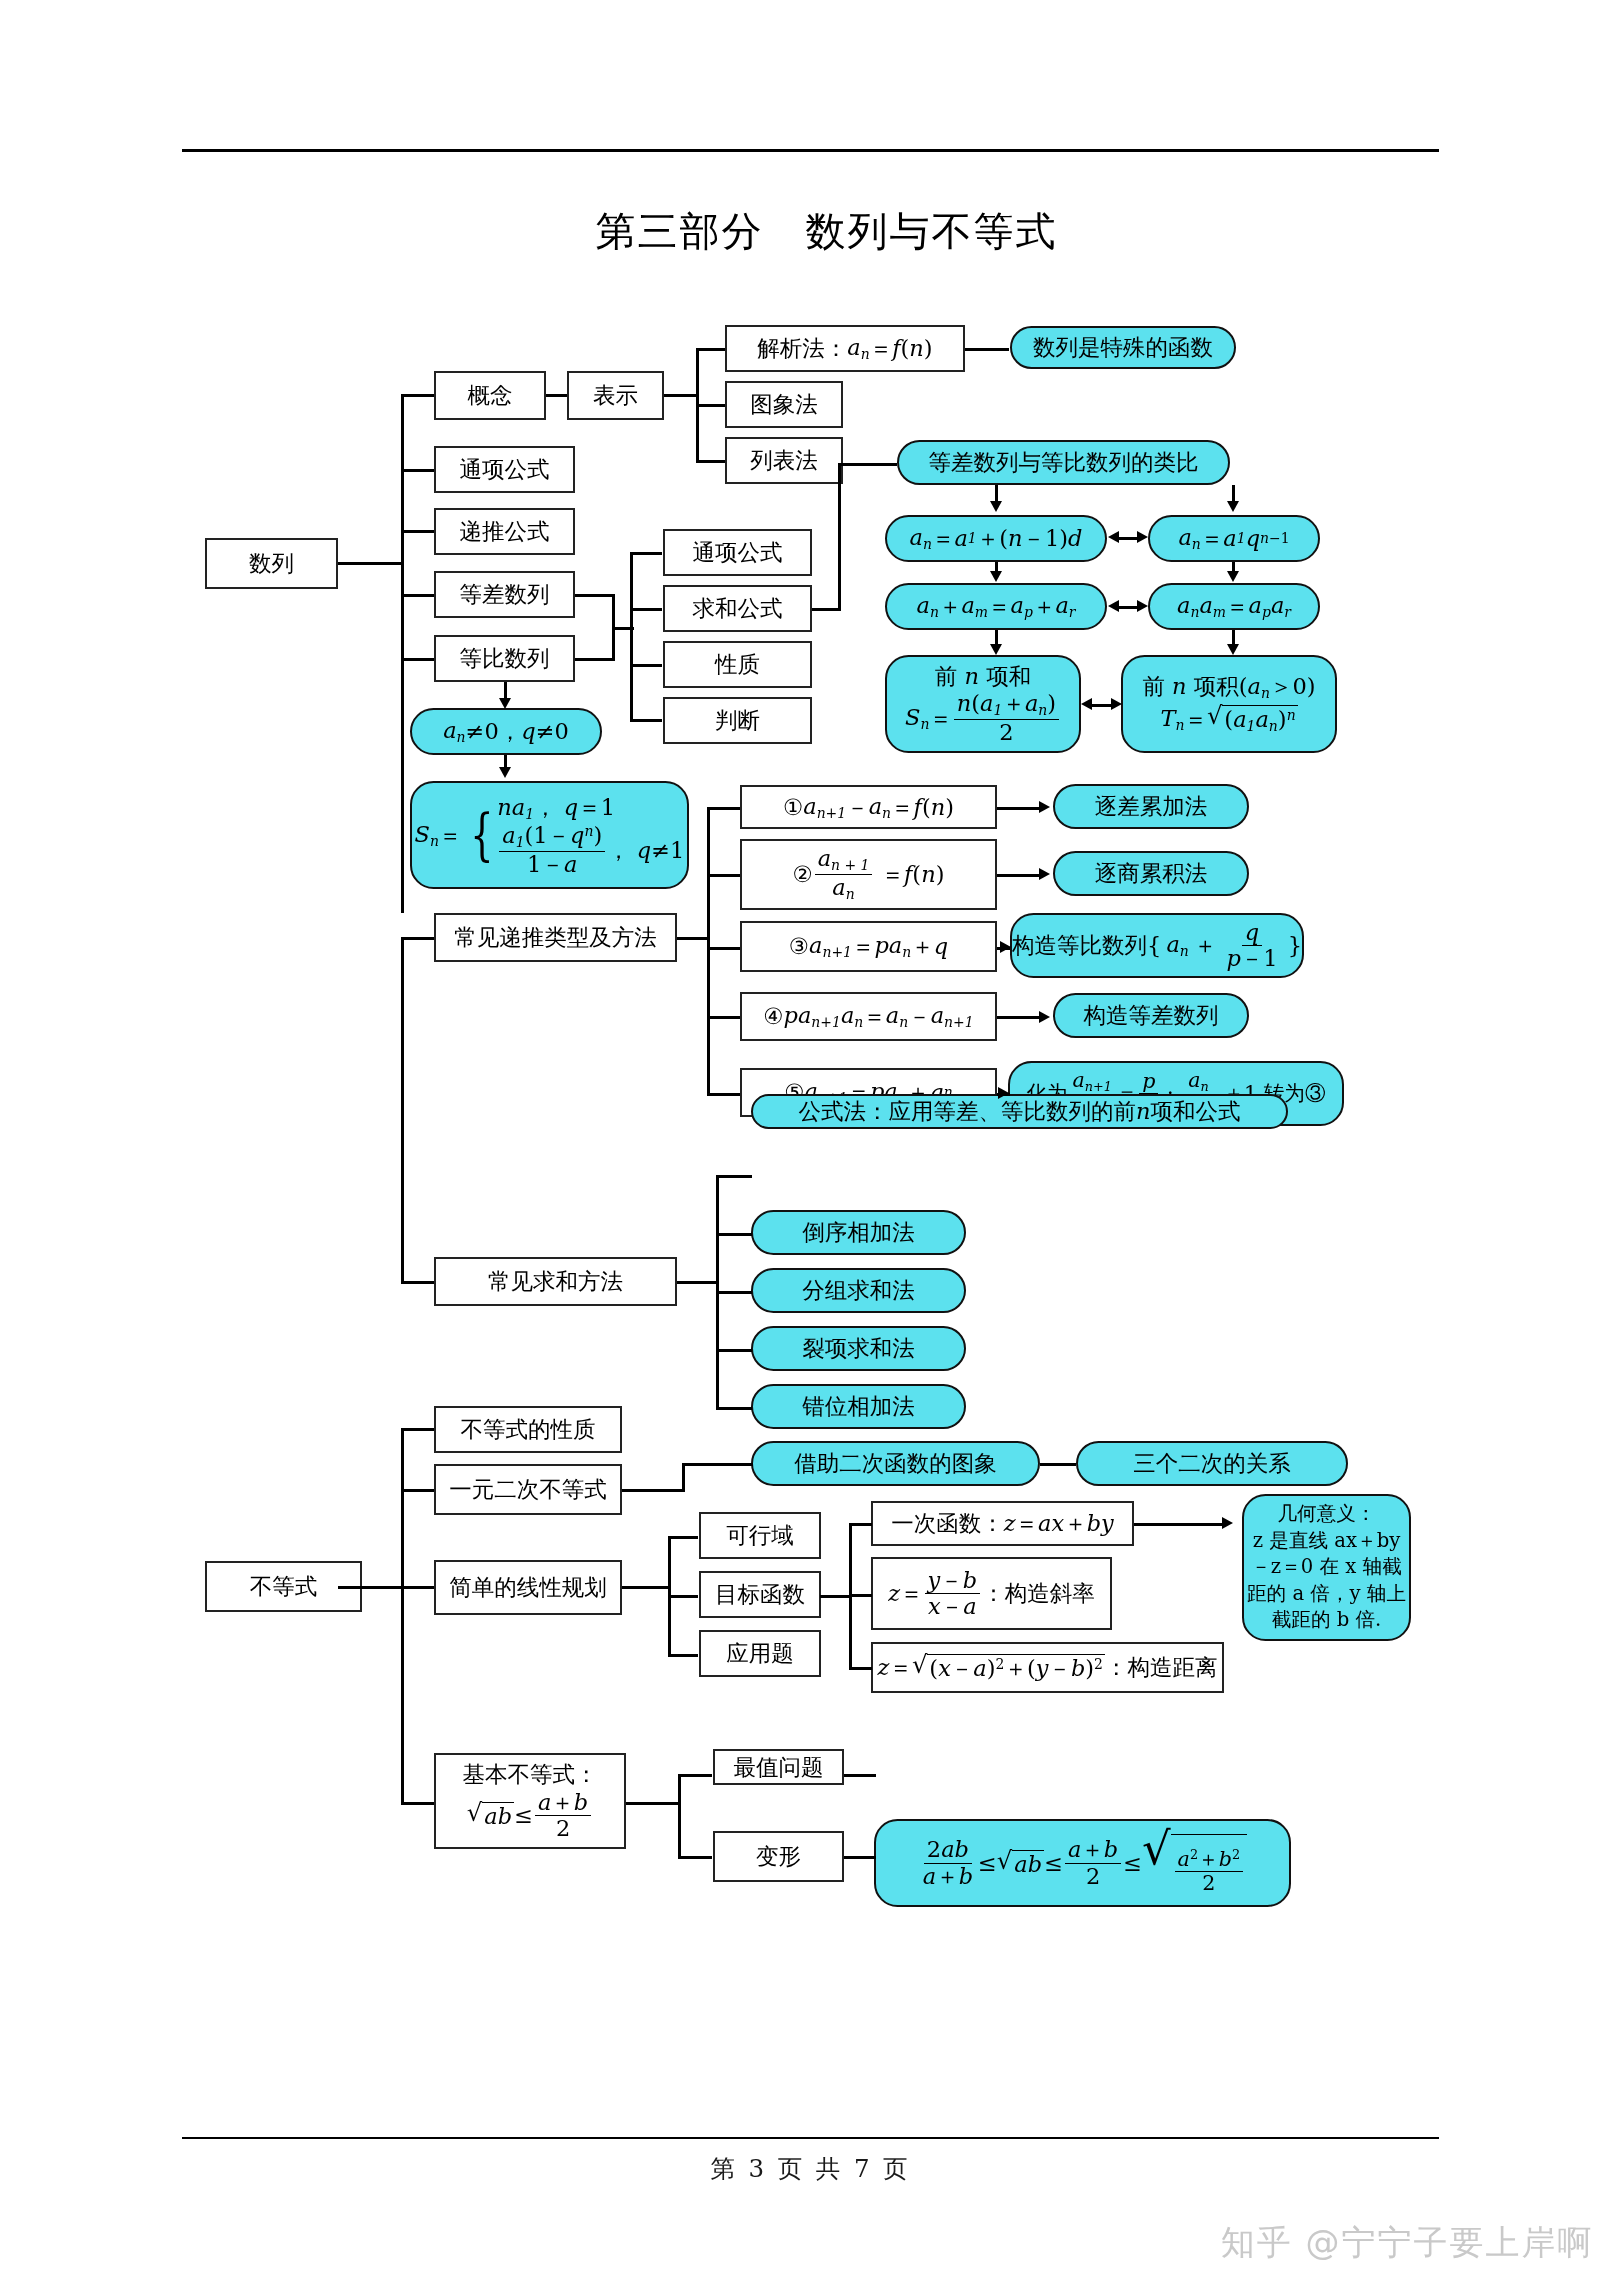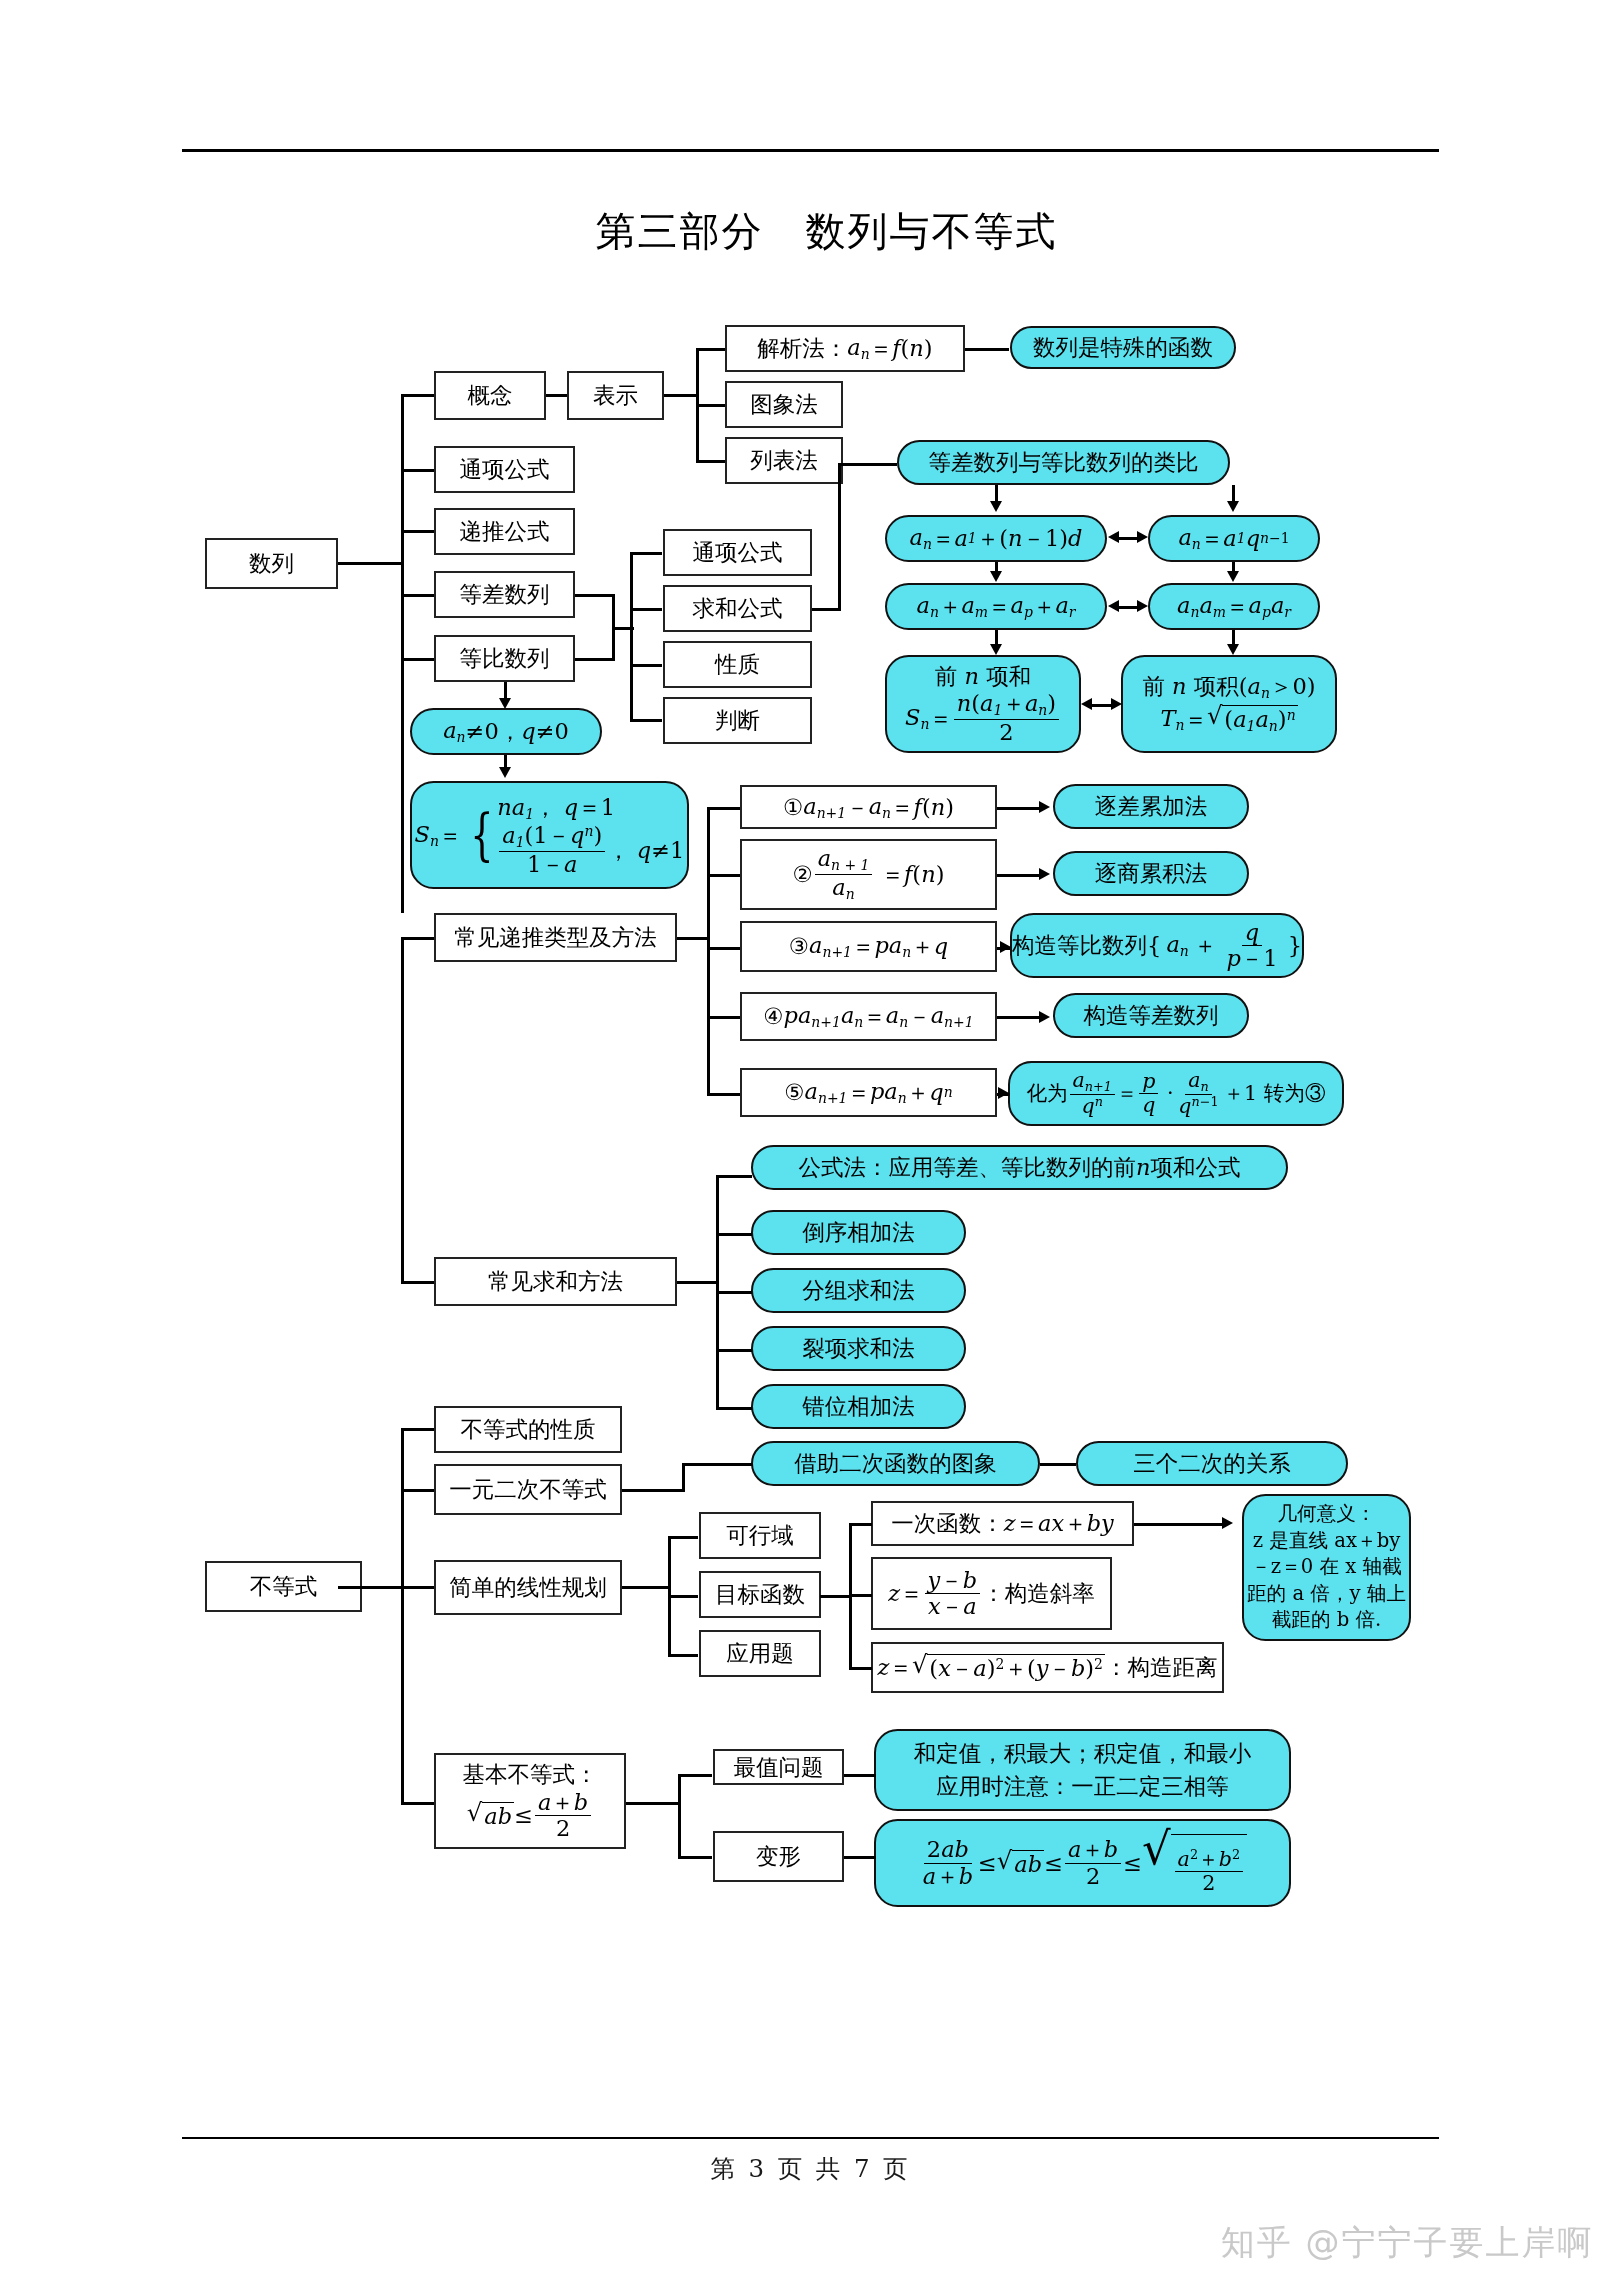--- a/index.html
+++ b/index.html
@@ -258,21 +258,21 @@
     <span class="up">&nbsp;·</span>
     <span class="frac">
         <span class="num"><span class="m">a<sub>n</sub></span></span>
         <span class="den"><span class="m">q</span><sup><span class="m">n</span><span class="up">−1</span></sup></span>
       </span>
     <span class="up">＋1 转为③</span>
   </div>
 
   <div class="node rect" style="left:434px;top:1257px;width:243px;height:49px;">常见求和方法</div>
 
-  <div class="node round" style="left:751px;top:1145px;width:537px;height:45px;">
+  <div class="node round" style="left:751px;top:1094px;width:537px;height:35px;">
     <span class="up">公式法：应用等差、等比数列的前 </span>
       <span class="m">n</span>
       <span class="up"> 项和公式</span>
   </div>
   <div class="node round" style="left:751px;top:1210px;width:215px;height:45px;">倒序相加法</div>
   <div class="node round" style="left:751px;top:1268px;width:215px;height:45px;">分组求和法</div>
   <div class="node round" style="left:751px;top:1326px;width:215px;height:45px;">裂项求和法</div>
   <div class="node round" style="left:751px;top:1384px;width:215px;height:45px;">错位相加法</div>
 
   <div class="node rect" style="left:205px;top:1561px;width:157px;height:51px;">不等式</div>
@@ -334,24 +334,20 @@
       <span class="frac">
           <span class="num"><span class="m">a</span><span class="up">＋</span><span class="m">b</span></span>
           <span class="den"><span class="up">2</span></span>
         </span>
     </span>
   </div>
 
   <div class="node rect" style="left:713px;top:1749px;width:131px;height:36px;">最值问题</div>
   <div class="node rect" style="left:713px;top:1831px;width:131px;height:51px;">变形</div>
 
-  <div class="node round" style="left:874px;top:1729px;width:417px;height:82px;flex-direction:column;line-height:1.45;">
-    <span>和定值，积最大；积定值，和最小</span>
-    <span>应用时注意：一正二定三相等</span>
-  </div>
 
   <div class="node round" style="left:874px;top:1819px;width:417px;height:88px;">
     <span style="display:flex;align-items:center;">
       <span class="frac">
           <span class="num"><span class="up">2</span><span class="m">ab</span></span>
           <span class="den"><span class="m">a</span><span class="up">＋</span><span class="m">b</span></span>
         </span>
       <span class="up">≤</span>
       <span class="sq">
           <span class="rad">√</span>

